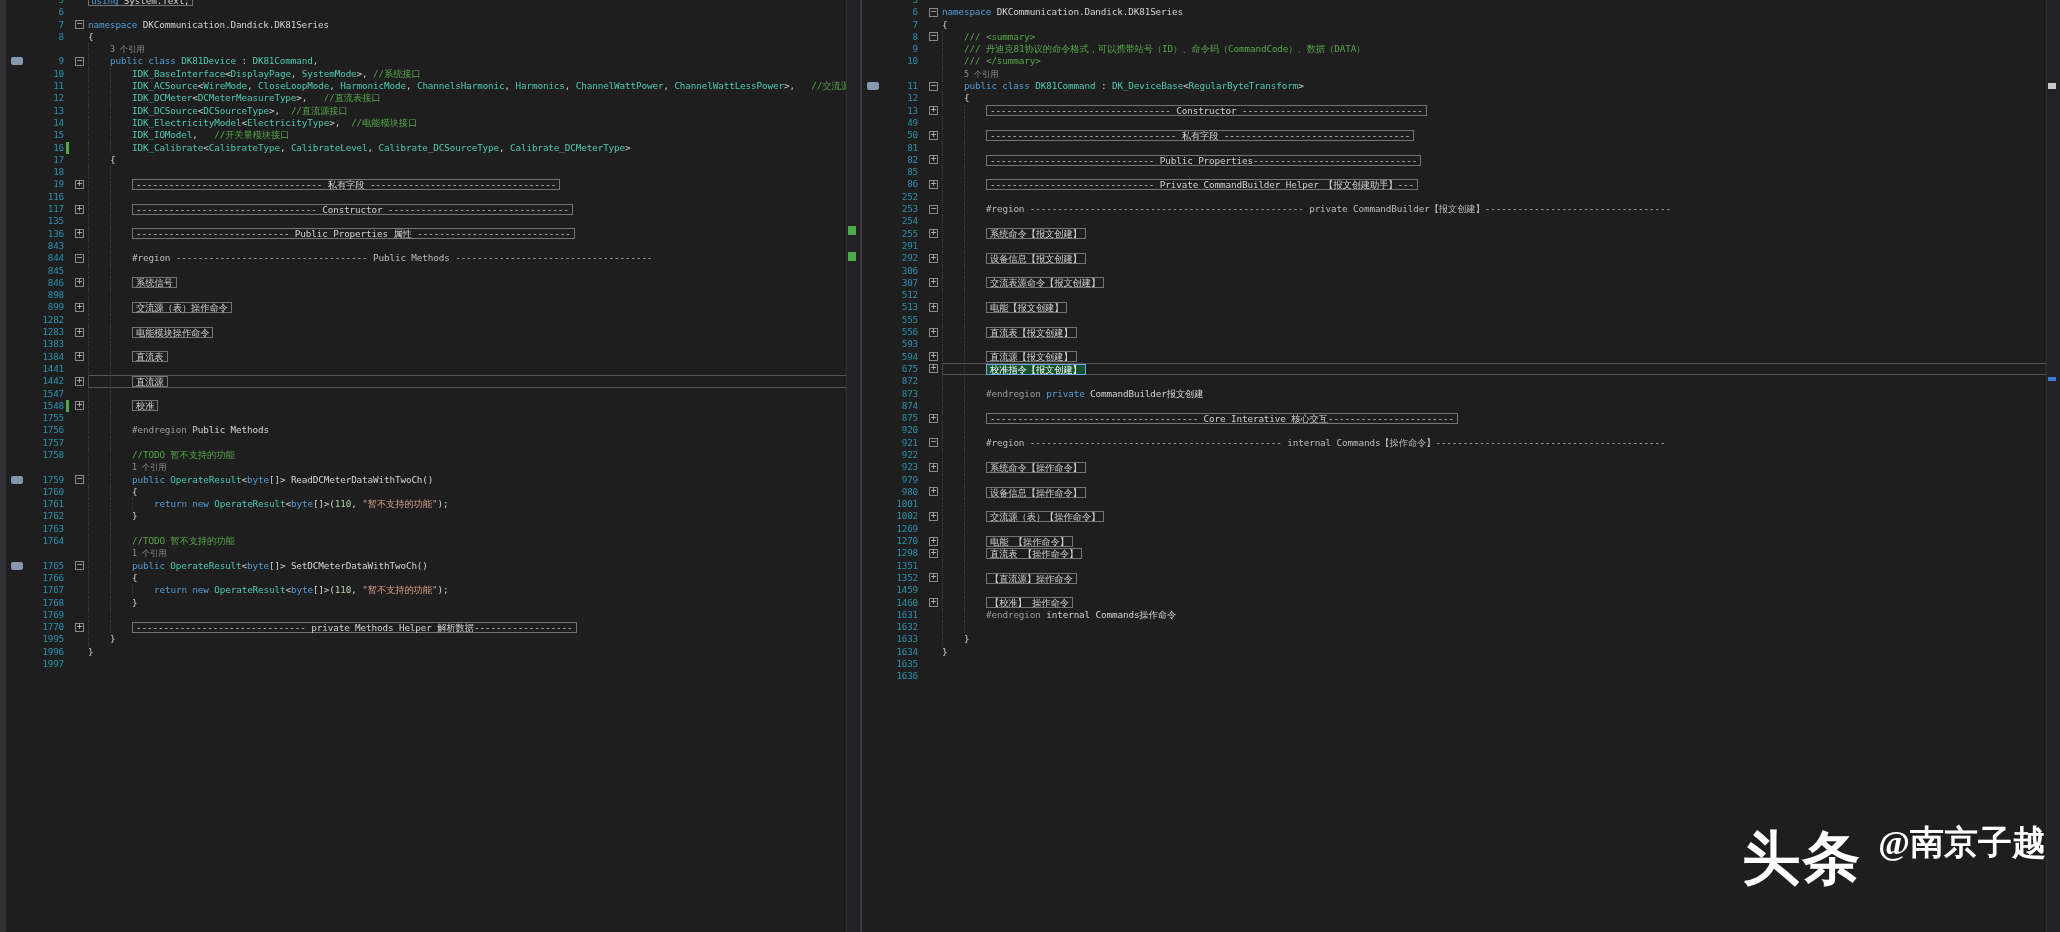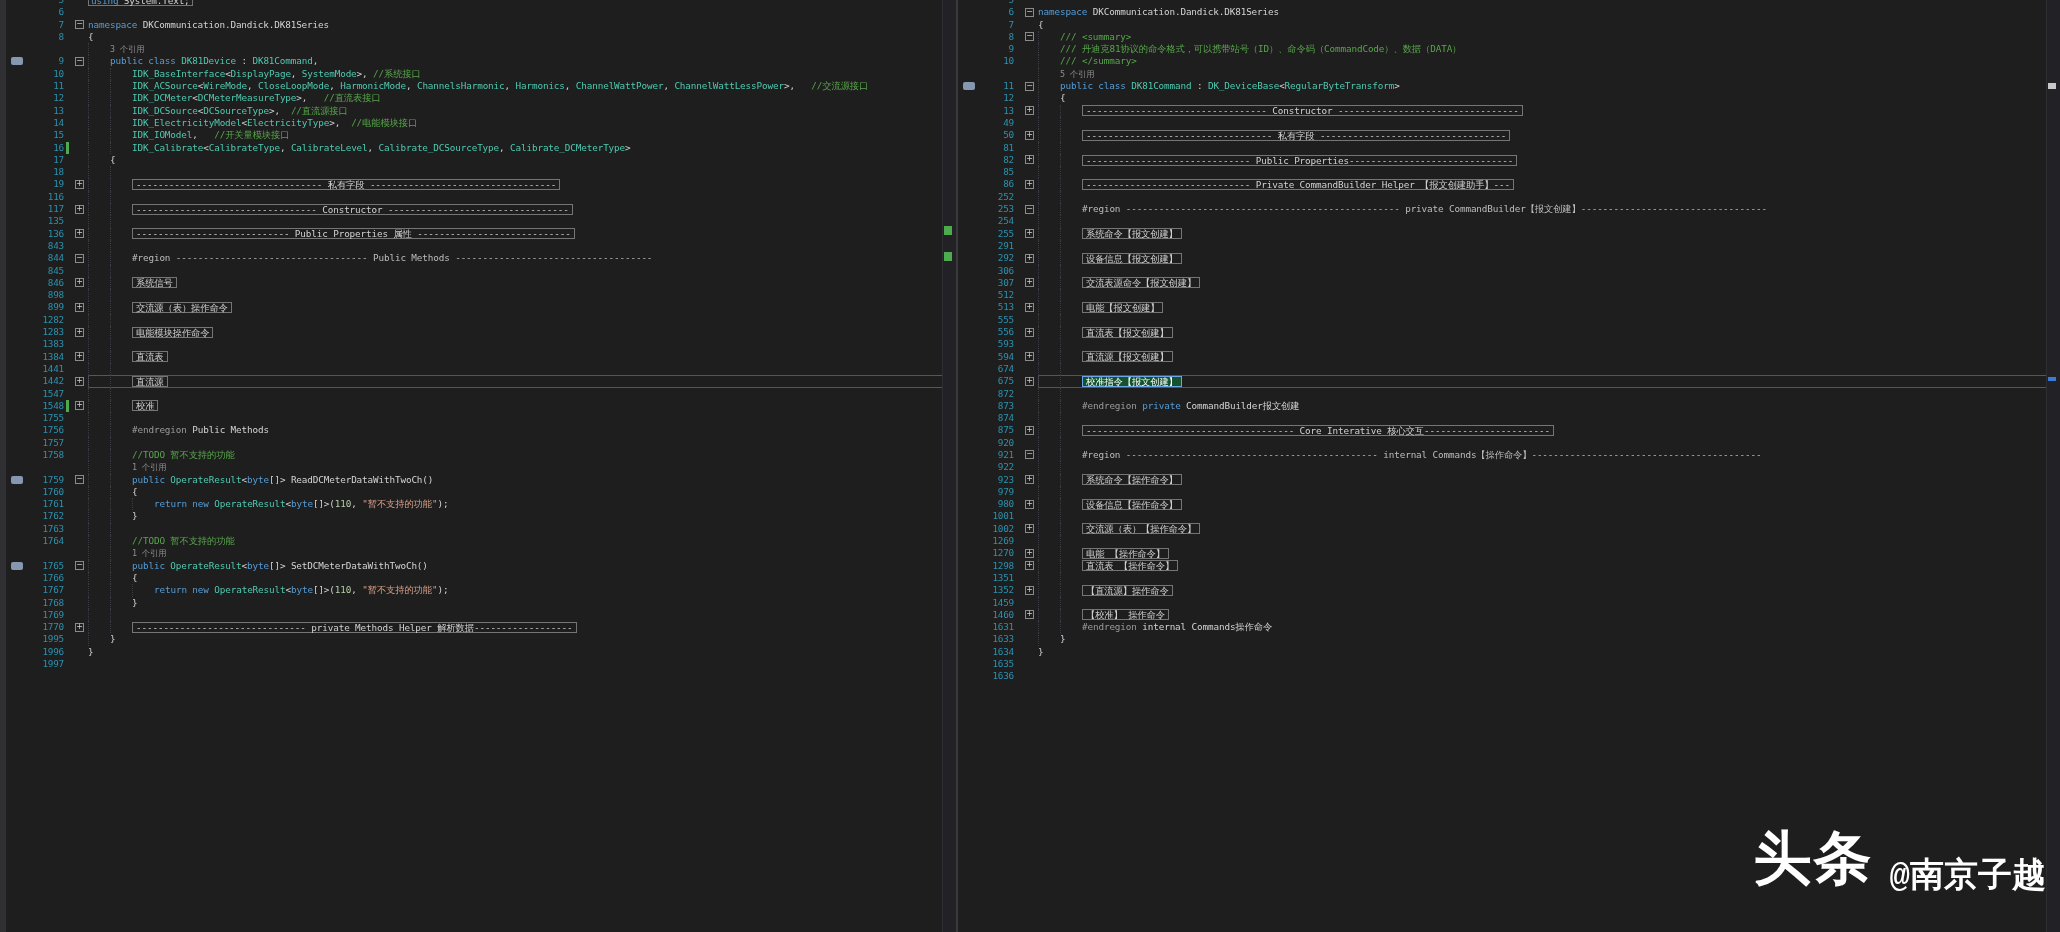--- a/index.html
+++ b/index.html
@@ -1,20 +1,20 @@
 <!DOCTYPE html>
 <html><head>
 <meta charset="utf-8">
 <style>
   *{margin:0;padding:0;box-sizing:border-box}
   html,body{width:2060px;height:932px;overflow:hidden;background:#1e1e1e;
     font-family:"DejaVu Sans Mono","Liberation Mono",monospace;}
   .editor{position:relative;display:flex;width:2060px;height:932px;background:#1e1e1e}
   .pane{position:relative;height:932px;background:#1e1e1e;overflow:hidden}
-  .pane.left{width:956px;border-left:6px solid #303034;flex:none}
+  .pane.left{width:860px;border-left:6px solid #303034;flex:none}
   .pane.right{flex:1;border-left:2px solid #3a3a3e}
   .lines{margin-top:-6px}
   .row{display:flex;height:12.3px;overflow:visible}
   .glyph{width:24px;flex:none;position:relative}
   .pane.right .glyph{width:20px}
   .bookmark{position:absolute;left:5px;top:2px;width:12px;height:8px;background:#8fa3bd;border-radius:2px;opacity:.92}
   .lnum{width:34px;flex:none;text-align:right;color:#2b91af;font-size:9.3px;line-height:12.3px;letter-spacing:-.2px}
   .pane.right .lnum{width:36px}
   .cbar{width:8px;flex:none;position:relative}
   .cbar.mod::after{content:"";position:absolute;left:2px;top:0;bottom:0;width:3px;background:#4dab4d}
@@ -25,22 +25,22 @@
   .codewrap.cur{box-shadow:inset 0 0 0 1px #55555c}
   .ind{width:22px;flex:none;align-self:stretch;border-left:1px dotted #3a3a42}
   .tk-kw{color:#569cd6}.tk-ty{color:#4ec9b0}.tk-pl{color:#d4d4d4}.tk-cm{color:#57a64a}
   .tk-st{color:#d69d85}.tk-nu{color:#b5cea8}.tk-pp{color:#9b9b9b}.tk-rg{color:#bdbdbd}
   .lens{color:#8f8f8f;font-size:8.4px}
   .cbox{border:1px solid #757575;color:#d2d2d2;padding:0 3px;height:11px;line-height:9.5px;font-size:9.3px;display:inline-block;white-space:pre}
   .cbox.sel{background:#14532d;border-color:#6aa5e8;color:#ffffff}
   .linebox{border:1px solid #757575;padding:0 2px;height:11px;line-height:9.5px;display:inline-flex;white-space:pre}
   .scrollbar{position:absolute;right:0;top:0;width:14px;height:100%;background:#222226;border-left:1px solid #2e2e32}
   .marker{position:absolute;left:1px;width:8px;display:block}
-  .watermark{position:absolute;right:14px;bottom:34px;color:#fff;display:flex;align-items:flex-end;gap:16px;
-    font-family:Liberation Mono, monospace;font-weight:bold}
+  .watermark{position:absolute;right:14px;bottom:34px;color:#fff;display:flex;align-items:flex-start;gap:16px;
+    font-family:Liberation Serif, serif;font-weight:bold}
   .wm-brand{font-size:58px;letter-spacing:2px}
   .wm-handle{font-size:34px}
 </style>
 </head>
 <body>
 
 <div class="editor">
   <section class="pane left">
     <div class="lines">
         <div class="row">
@@ -707,27 +707,20 @@
           <span class="glyph"></span>
           <span class="lnum">594</span>
           <span class="cbar"></span>
           <span class="foldcol">
             <span class="foldbox">+</span>
           </span>
           <span class="codewrap"><span class="ind"></span><span class="ind"></span><span class="cbox">直流源【报文创建】</span></span>
         </div>
         <div class="row">
           <span class="glyph"></span>
-          <span class="lnum">674</span>
-          <span class="cbar"></span>
-          <span class="foldcol"></span>
-          <span class="codewrap"><span class="ind"></span><span class="ind"></span></span>
-        </div>
-        <div class="row">
-          <span class="glyph"></span>
           <span class="lnum">675</span>
           <span class="cbar"></span>
           <span class="foldcol">
             <span class="foldbox">+</span>
           </span>
           <span class="codewrap cur"><span class="ind"></span><span class="ind"></span><span class="cbox sel">校准指令【报文创建】</span></span>
         </div>
         <div class="row">
           <span class="glyph"></span>
           <span class="lnum">872</span>
@@ -878,20 +871,27 @@
             <span class="foldbox">+</span>
           </span>
           <span class="codewrap"><span class="ind"></span><span class="ind"></span><span class="cbox">【校准】 操作命令</span></span>
         </div>
         <div class="row">
           <span class="glyph"></span>
           <span class="lnum">1631</span>
           <span class="cbar"></span>
           <span class="foldcol"></span>
           <span class="codewrap"><span class="ind"></span><span class="ind"></span><span class="tk-pp">#endregion</span><span class="tk-pl"> internal Commands操作命令</span></span>
+        </div>
+        <div class="row">
+          <span class="glyph"></span>
+          <span class="lnum">1632</span>
+          <span class="cbar"></span>
+          <span class="foldcol"></span>
+          <span class="codewrap"><span class="ind"></span><span class="ind"></span></span>
         </div>
         <div class="row">
           <span class="glyph"></span>
           <span class="lnum">1633</span>
           <span class="cbar"></span>
           <span class="foldcol"></span>
           <span class="codewrap"><span class="ind"></span><span class="tk-pl">}</span></span>
         </div>
         <div class="row">
           <span class="glyph"></span>

